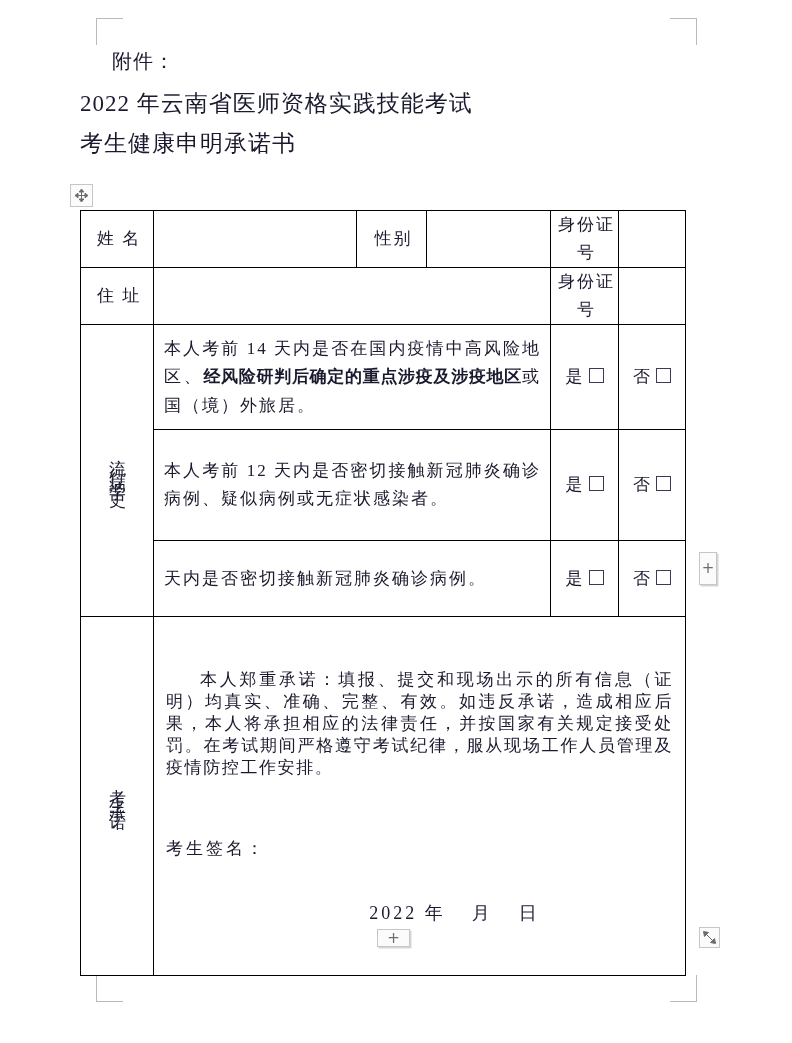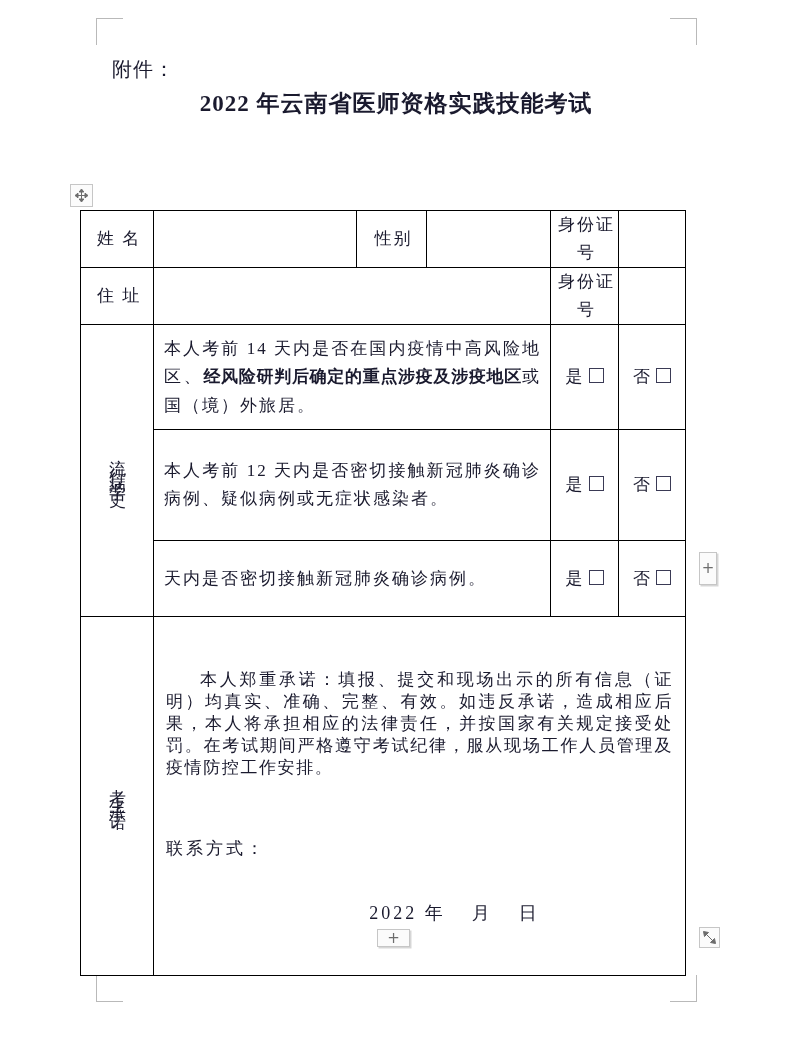--- a/index.html
+++ b/index.html
@@ -26,29 +26,28 @@
   .crop.bl { left: 96px;  top: 975px; border-left: 1px solid #b9b9b9; border-bottom: 1px solid #b9b9b9; }
   .crop.br { left: 670px; top: 975px; border-right: 1px solid #b9b9b9; border-bottom: 1px solid #b9b9b9; }
 
   
   .attach-label {
     position: absolute;
     left: 112px; top: 48px;
     font-size: 20px;
     letter-spacing: 1px;
     white-space: nowrap;
-    margin-top: 8px;
   }
   .doc-title {
     position: absolute;
-    left: 92px; top: 84px;
+    left: 80px; top: 84px;
     width: 608px;
-    text-align: center;
+    text-align: left;
     font-size: 23px;
-    font-weight: bold;
+    font-weight: normal;
     letter-spacing: 1px;
     line-height: 40px;
   }
   .doc-title .line2 { display: block; }
 
   
   table.form {
     position: absolute;
     left: 80px; top: 210px;
     width: 605px;
@@ -183,20 +182,21 @@
 
 <div class="crop tl"></div>
 <div class="crop tr"></div>
 <div class="crop bl"></div>
 <div class="crop br"></div>
 
 <div class="attach-label">附件：</div>
 
 <div class="doc-title">
   <span class="line1">2022 年云南省医师资格实践技能考试</span>
+  <span class="line2">考生健康申明承诺书</span>
 </div>
 
 <table class="form">
   <colgroup>
     <col style="width:73px">
     <col style="width:145px">
     <col style="width:58px">
     <col style="width:70px">
     <col style="width:124px">
     <col style="width:68px">
@@ -254,21 +254,21 @@
         <span>否</span><span class="chk"></span>
       </td>
     </tr>
 
     <tr>
       <td class="vlabel">
         <span>考生承诺</span>
       </td>
       <td class="commit" colspan="6" style="height:330px">
         <div class="para">本人郑重承诺：填报、提交和现场出示的所有信息（证明）均真实、准确、完整、有效。如违反承诺，造成相应后果，本人将承担相应的法律责任，并按国家有关规定接受处罚。在考试期间严格遵守考试纪律，服从现场工作人员管理及疫情防控工作安排。</div>
-        <div class="sign">联系方式：</div>
+        <div class="sign">考生签名：</div>
         <div class="date">
           <span>2022 年</span><span class="gap"></span><span>月</span><span class="gap"></span><span>日</span>
         </div>
       </td>
     </tr>
   </tbody>
 </table>
 
 <div class="widget move">
   <svg width="13" height="13" viewBox="0 0 13 13">

